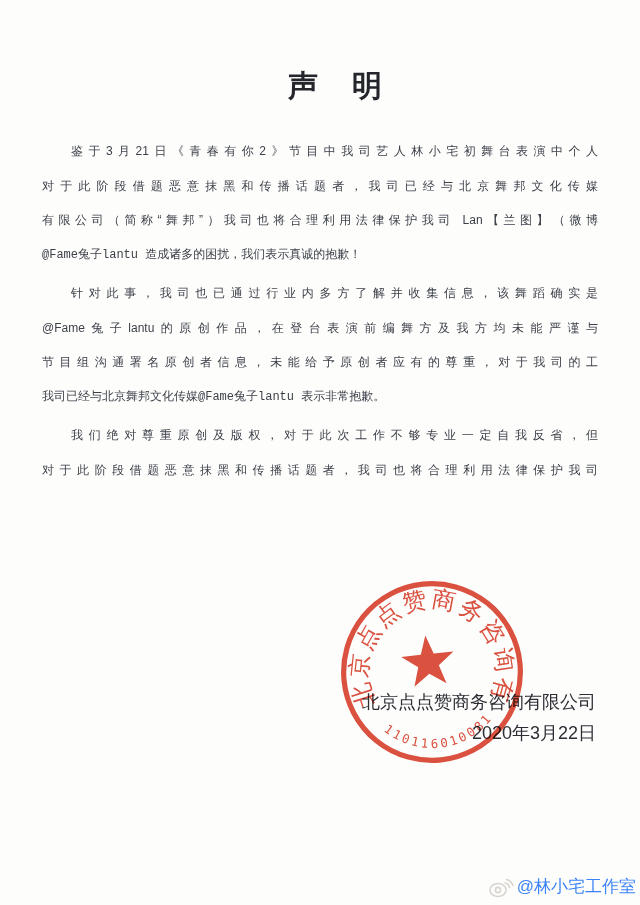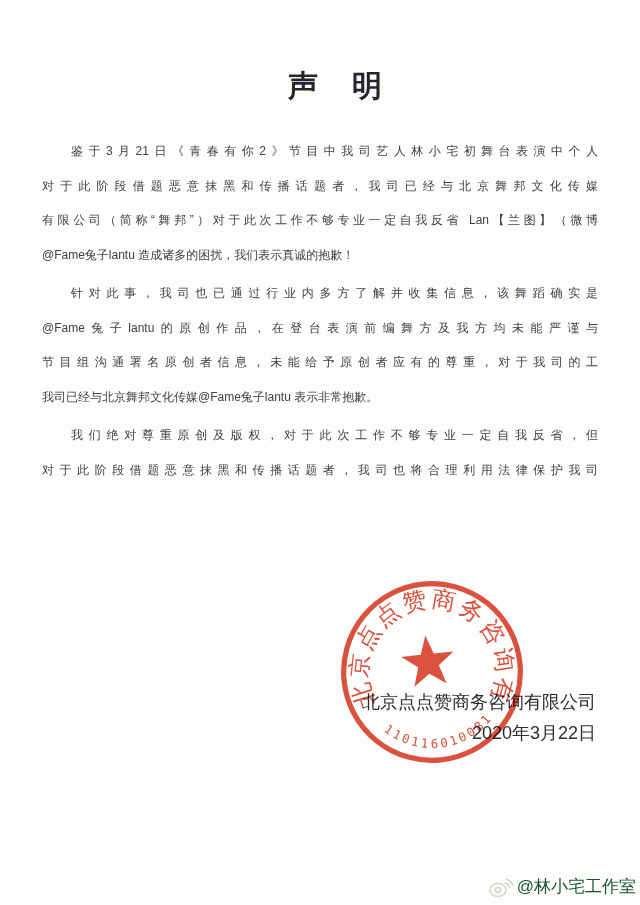--- a/index.html
+++ b/index.html
@@ -32,21 +32,21 @@
     color: #3b3f47;
     line-height: 34.5px;
   }
   .para { margin: 0 0 4px 0; }
   .line {
     text-align: justify;
     text-align-last: justify;
     white-space: nowrap;
   }
   .line.first { text-indent: 29px; }
-  .line.last { text-align-last: left; }
+  .line.last { text-align-last: left; font-family: Liberation Mono, monospace; }
   .signature {
     position: absolute;
     top: 687px;
     right: 44px;
     text-align: right;
     color: #2c2e34;
     font-size: 18px;
     line-height: 31px;
     z-index: 2;
   }
@@ -75,38 +75,38 @@
     fill: #d9422f;
     font-family: "DejaVu Sans Mono", monospace;
   }
   .watermark {
     position: absolute;
     right: 4px;
     bottom: 7px;
     display: flex;
     align-items: center;
     gap: 3px;
-    color: #14532d;
+    color: #3b82f6;
     font-size: 17px;
     z-index: 1;
   }
   .wm-icon { width: 26px; height: 22px; }
 </style>
 </head>
 <body>
 
 <div class="page">
 
   <h1 class="title">声　明</h1>
 
   <div class="body-text" id="body-text">
       <div class="para">
         <div class="line first">鉴于3月21日《青春有你2》节目中我司艺人林小宅初舞台表演中个人</div>
         <div class="line">对于此阶段借题恶意抹黑和传播话题者，我司已经与北京舞邦文化传媒</div>
-        <div class="line">有限公司（简称“舞邦”）对于此次工作不够专业一定自我反省 Lan【兰图】（微博</div>
+        <div class="line">有限公司（简称“舞邦”）我司也将合理利用法律保护我司 Lan【兰图】（微博</div>
         <div class="line last">@Fame兔子lantu 造成诸多的困扰，我们表示真诚的抱歉！</div>
       </div>
       <div class="para">
         <div class="line first">针对此事，我司也已通过行业内多方了解并收集信息，该舞蹈确实是</div>
         <div class="line">@Fame兔子lantu的原创作品，在登台表演前编舞方及我方均未能严谨与</div>
         <div class="line">节目组沟通署名原创者信息，未能给予原创者应有的尊重，对于我司的工</div>
         <div class="line last">我司已经与北京舞邦文化传媒@Fame兔子lantu 表示非常抱歉。</div>
       </div>
       <div class="para">
         <div class="line first">我们绝对尊重原创及版权，对于此次工作不够专业一定自我反省，但</div>

